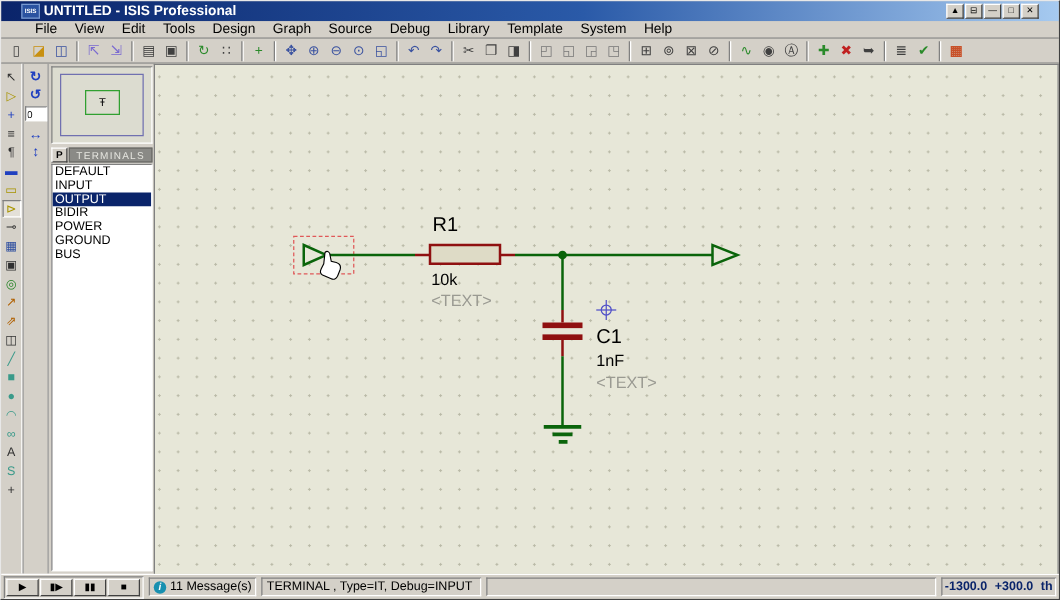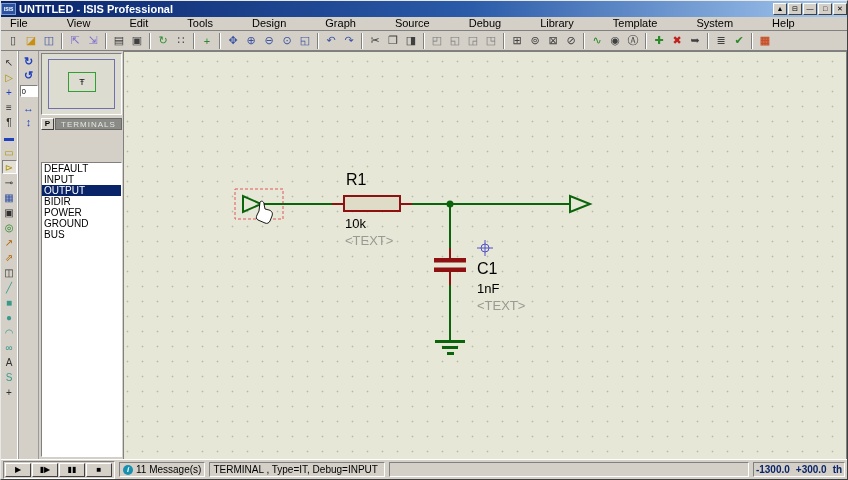--- a/index.html
+++ b/index.html
@@ -3,33 +3,33 @@
 <meta charset="utf-8">
 <style>
   * { margin:0; padding:0; box-sizing:border-box; }
   html,body { width:848px; height:480px; overflow:hidden; }
   body { font-family:"Liberation Sans", sans-serif; background:#d4d0c8; font-size:11px; }
   .window { width:848px; height:480px; display:flex; flex-direction:column;
             border:1px solid #404040; border-top-color:#e8e8e8; border-left-color:#e8e8e8; }
 
   
   .titlebar { height:16px; background:linear-gradient(90deg,#0a246a 0%,#2a5aa8 55%,#a6caf0 100%);
-              display:flex; align-items:center; padding:0 0; flex:0 0 16px; }
+              display:flex; align-items:center; padding:0 16px; flex:0 0 16px; }
   .appicon { width:15px; height:12px; background:#2a52a0; color:#fff; font-size:5px; font-weight:bold;
              display:inline-flex; align-items:center; justify-content:center; margin-right:3px;
              border:1px solid #7a9ad0; overflow:hidden; }
   .title { color:#fff; font-weight:bold; font-size:11px; flex:1; white-space:nowrap; }
   .winbtns { display:flex; gap:1px; }
   .winbtn { width:14px; height:12px; background:#d4d0c8; border:1px solid #404040;
             border-top-color:#fff; border-left-color:#fff; font-size:7px; line-height:10px;
             text-align:center; color:#000; cursor:default; }
 
   
   .menubar { height:14px; flex:0 0 14px; background:#d4d0c8; display:flex; align-items:center;
-             border-bottom:1px solid #808080; padding-left:2px;gap:25px; }
+             border-bottom:1px solid #808080; padding-left:20px; }
   .menuitem { padding:0 7px; font-size:11px; color:#000; height:13px; line-height:13px; }
 
   
   .toolbar { height:20px; flex:0 0 20px; background:#d4d0c8; display:flex; align-items:center;
              border-bottom:1px solid #808080; padding-left:3px; }
   .tbtn { width:16px; height:16px; display:inline-flex; align-items:center; justify-content:center;
           font-size:11px; margin:0 1px; color:#404040; }
   .tsep { width:2px; height:16px; border-left:1px solid #808080; border-right:1px solid #fff; margin:0 3px; }
   .c-folder{color:#c89010} .c-blue{color:#3a52a0} .c-purple{color:#7a6ad0} .c-green{color:#2a8a2a}
   .c-gray{color:#787878} .c-red{color:#c02020} .c-ares{color:#c85028; font-weight:bold;}
@@ -60,21 +60,21 @@
   .pv-blue { position:absolute; left:6px; top:5px; right:6px; bottom:5px; border:1px solid #7070b0; }
   .pv-green { position:absolute; left:26px; top:18px; width:28px; height:20px; border:1px solid #30a030;
               display:flex; align-items:center; justify-content:center; font-size:9px; color:#111; }
   .selheader { height:12px; flex:0 0 12px; display:flex; margin-bottom:1px; }
   .pickbtn { width:13px; height:12px; background:#d4d0c8; border:1px solid #fff;
              border-bottom-color:#404040; border-right-color:#404040; font-size:8px; font-weight:bold;
              line-height:10px; text-align:center; margin-right:1px; }
   .seltitle { flex:1; background:#8a8a86; color:#e6e6e0; font-size:8px; letter-spacing:1px;
               display:flex; align-items:center; justify-content:center; border:1px solid #6a6a66; }
   .sellist { flex:1; background:#fff; border:1px solid #808080; border-bottom-color:#fff;
-             border-right-color:#fff; font-size:10px; overflow:hidden;margin-top:31px; }
+             border-right-color:#fff; font-size:10px; overflow:hidden; }
   .selitem { height:11px; line-height:11px; padding-left:2px; color:#000; white-space:nowrap; }
   .selitem.selected { background:#0a246a; color:#fff; }
 
   .canvas { flex:1; position:relative; background-color:#e7e7d8;
             background-image:radial-gradient(#b9b9a6 0.8px, transparent 1.1px);
             background-size:15px 15px; background-position:11px 2px;
             border:1px solid #808080; border-bottom:none; overflow:hidden; }
   .canvas svg { position:absolute; left:0; top:0; }
 
   

